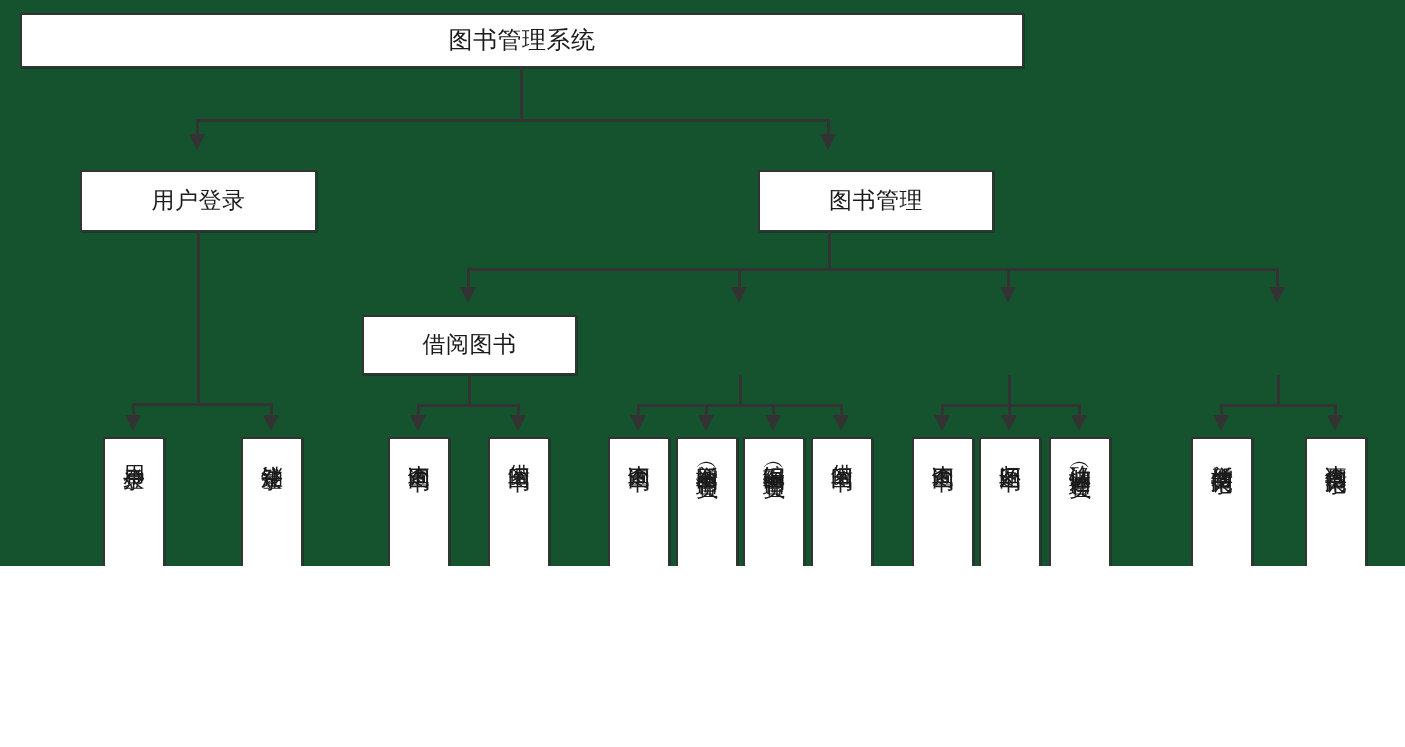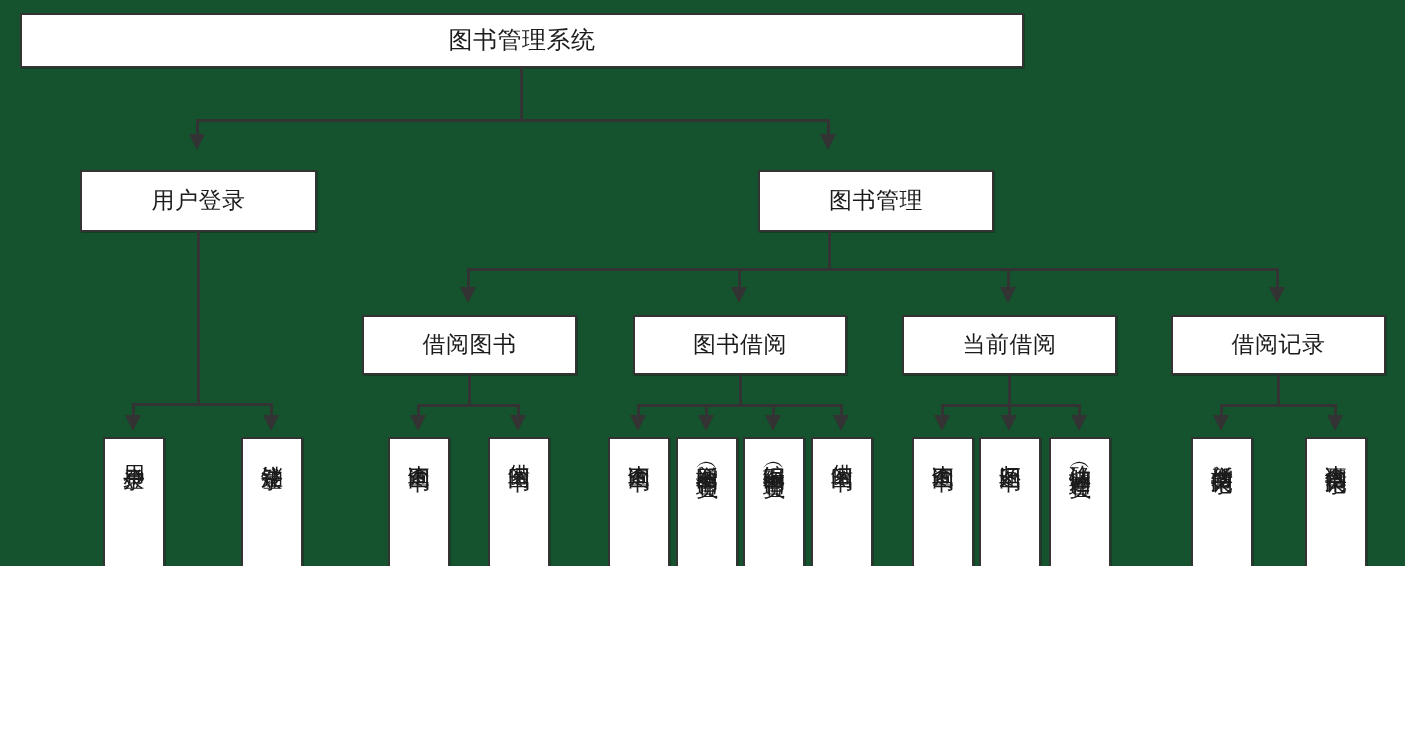--- a/index.html
+++ b/index.html
@@ -117,29 +117,20 @@
   <div class="ln lnv" style="left:1007px; top:268px; width:3px; height:21px;"></div>
   <div class="ln lnv" style="left:1276px; top:268px; width:3px; height:21px;"></div>
   <div class="arrow" style="left:460px; top:287px;"></div>
   <div class="arrow" style="left:731px; top:287px;"></div>
   <div class="arrow" style="left:1000px; top:287px;"></div>
   <div class="arrow" style="left:1269px; top:287px;"></div>
 
   <div class="node h" style="left:362px; top:315px; width:215px; height:60px;">
     <span>借阅图书</span>
   </div>
-  <div class="node h" style="left:633px; top:315px; width:214px; height:60px;">
-    <span>图书借阅</span>
-  </div>
-  <div class="node h" style="left:902px; top:315px; width:215px; height:60px;">
-    <span>当前借阅</span>
-  </div>
-  <div class="node h" style="left:1171px; top:315px; width:215px; height:60px;">
-    <span>借阅记录</span>
-  </div>
 
   <div class="ln lnv" style="left:468px; top:375px; width:3px; height:31px;"></div>
   <div class="ln lnh" style="left:417px; top:404px; width:103px; height:3px;"></div>
   <div class="ln lnv" style="left:417px; top:404px; width:3px; height:13px;"></div>
   <div class="ln lnv" style="left:517px; top:404px; width:3px; height:13px;"></div>
   <div class="arrow" style="left:410px; top:415px;"></div>
   <div class="arrow" style="left:510px; top:415px;"></div>
 
   <div class="ln lnv" style="left:739px; top:375px; width:3px; height:31px;"></div>
   <div class="ln lnh" style="left:637px; top:404px; width:206px; height:3px;"></div>

